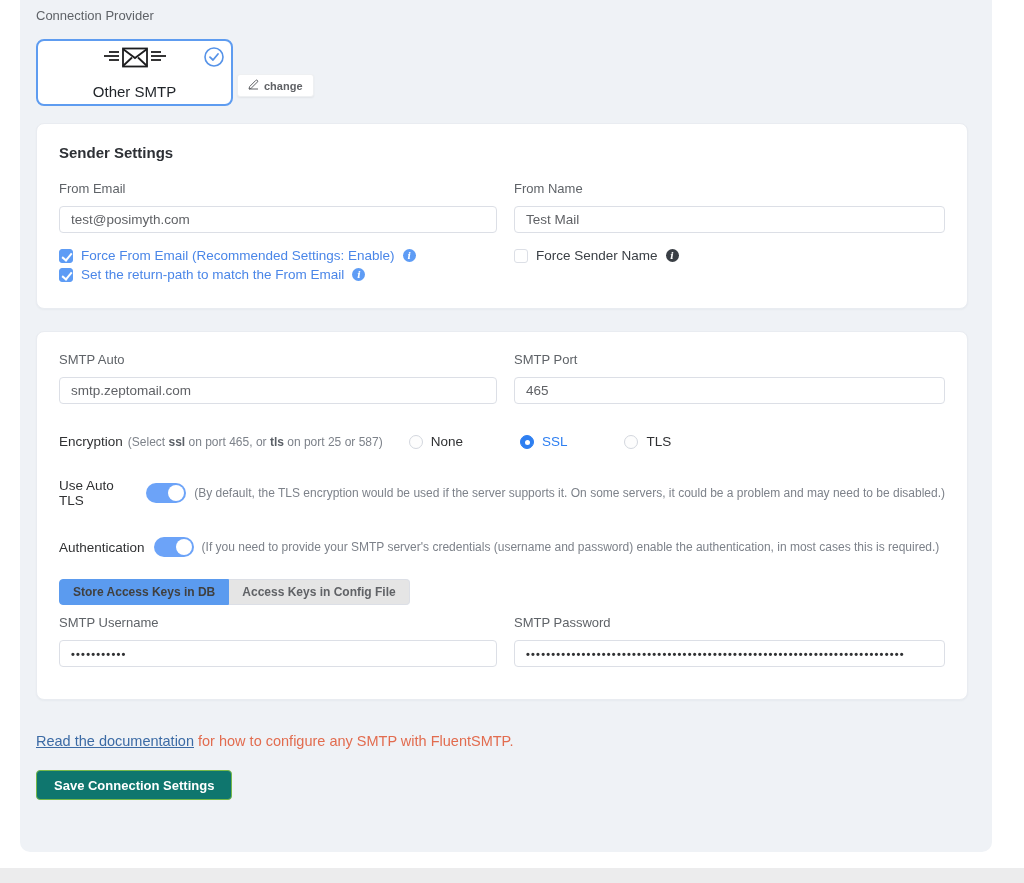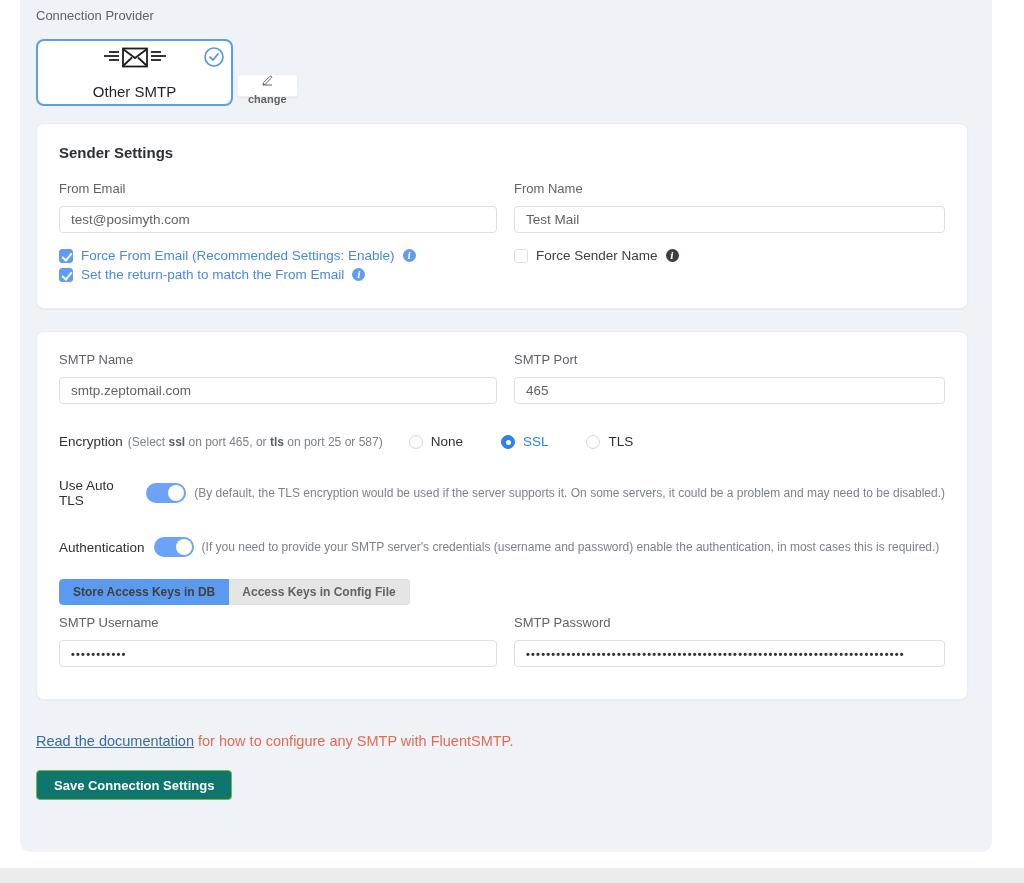--- a/index.html
+++ b/index.html
@@ -13,21 +13,21 @@
   .cp-label { font-size:13px; color:#5f6368; padding-top:2px; }
 
   .provider-row { display:flex; align-items:flex-end; margin-top:16px; }
   .provider-card { position:relative; width:197px; height:67px; background:#fff;
                    border:2px solid #5e9cf0; border-radius:8px; display:flex; flex-direction:column;
                    align-items:center; justify-content:center; cursor:pointer; }
   .provider-name { font-size:15px; color:#1f2328; margin-top:7px; }
   .check-badge { position:absolute; top:6px; right:7px; width:20px; height:20px; }
   .change-btn { margin-left:4px; margin-bottom:9px; height:23px; background:#fff; border:1px solid #eef0f2;
                 border-radius:3px; box-shadow:0 1px 2px rgba(0,0,0,.06); display:inline-flex; align-items:center;
-                gap:5px; padding:0 10px; font-size:11px; font-weight:bold; color:#606266; cursor:pointer;flex-direction:column; }
+                gap:5px; padding:0 10px; font-size:11px; font-weight:bold; color:#606266; cursor:pointer; }
 
   .card { background:#fff; border:1px solid #e9ecf1; border-radius:8px; box-shadow:0 1px 2px rgba(35,50,70,.04);
           padding:20px 22px 22px 22px; }
   .card1 { margin-top:17px; }
   .card2 { margin-top:22px; padding-bottom:32px; }
 
   .card-title { font-size:15px; font-weight:bold; color:#2d3035; margin-bottom:20px; }
 
   .grid2 { display:grid; grid-template-columns:438px 1fr; column-gap:17px; }
   .field-label { font-size:13px; color:#5f6368; margin-bottom:10px; }
@@ -48,21 +48,21 @@
   .info-dot { width:13px; height:13px; border-radius:50%; color:#fff; font-size:9px; font-weight:bold;
               display:inline-flex; align-items:center; justify-content:center; cursor:pointer;
               font-family:"DejaVu Serif",serif; font-style:italic; }
   .info-blue { background:#5e9cf5; }
   .info-dark { background:#3a3f45; }
 
   .enc-row { display:flex; align-items:center; margin-top:30px; }
   .enc-label { font-size:13.5px; color:#303133; }
   .enc-hint { font-size:12px; color:#7d828a; margin-left:5px; }
   .enc-hint b { color:#5a5f66; }
-  .radio-group { display:flex; align-items:center; margin-left:26px; gap:38px; }
+  .radio-group { display:flex; align-items:center; margin-left:26px; gap:57px; }
   .radio-item { display:flex; align-items:center; gap:8px; cursor:pointer; }
   .radio-circle { width:14px; height:14px; border-radius:50%; border:1px solid #d3d7de; background:#fdfdfd; position:relative; }
   .radio-item.sel .radio-circle { background:#2e7ff1; border-color:#2e7ff1; }
   .radio-item.sel .radio-circle:after { content:""; position:absolute; left:4.5px; top:4.5px; width:5px; height:5px;
                                         border-radius:50%; background:#fff; }
   .radio-text { font-size:13.5px; color:#303133; font-weight:500; }
   .radio-item.sel .radio-text { color:#2e7ff1; }
 
   .toggle-row { display:flex; align-items:center; margin-top:29px; }
   .toggle-label { font-size:13.5px; color:#303133; }
@@ -162,21 +162,21 @@
             <span class="info-dot info-dark">i</span>
           </div>
         </div>
       </div>
     </div>
 
     
     <div class="card card2">
       <div class="grid2">
         <div>
-          <div class="field-label">SMTP Name</div>
+          <div class="field-label">SMTP Auto</div>
           <input class="text-input" type="text" value="smtp.zeptomail.com" style="">
         </div>
         <div>
           <div class="field-label">SMTP Port</div>
           <input class="text-input" type="text" value="465" style="">
         </div>
       </div>
 
       <div class="enc-row">
         <span class="enc-label">Encryption</span>

